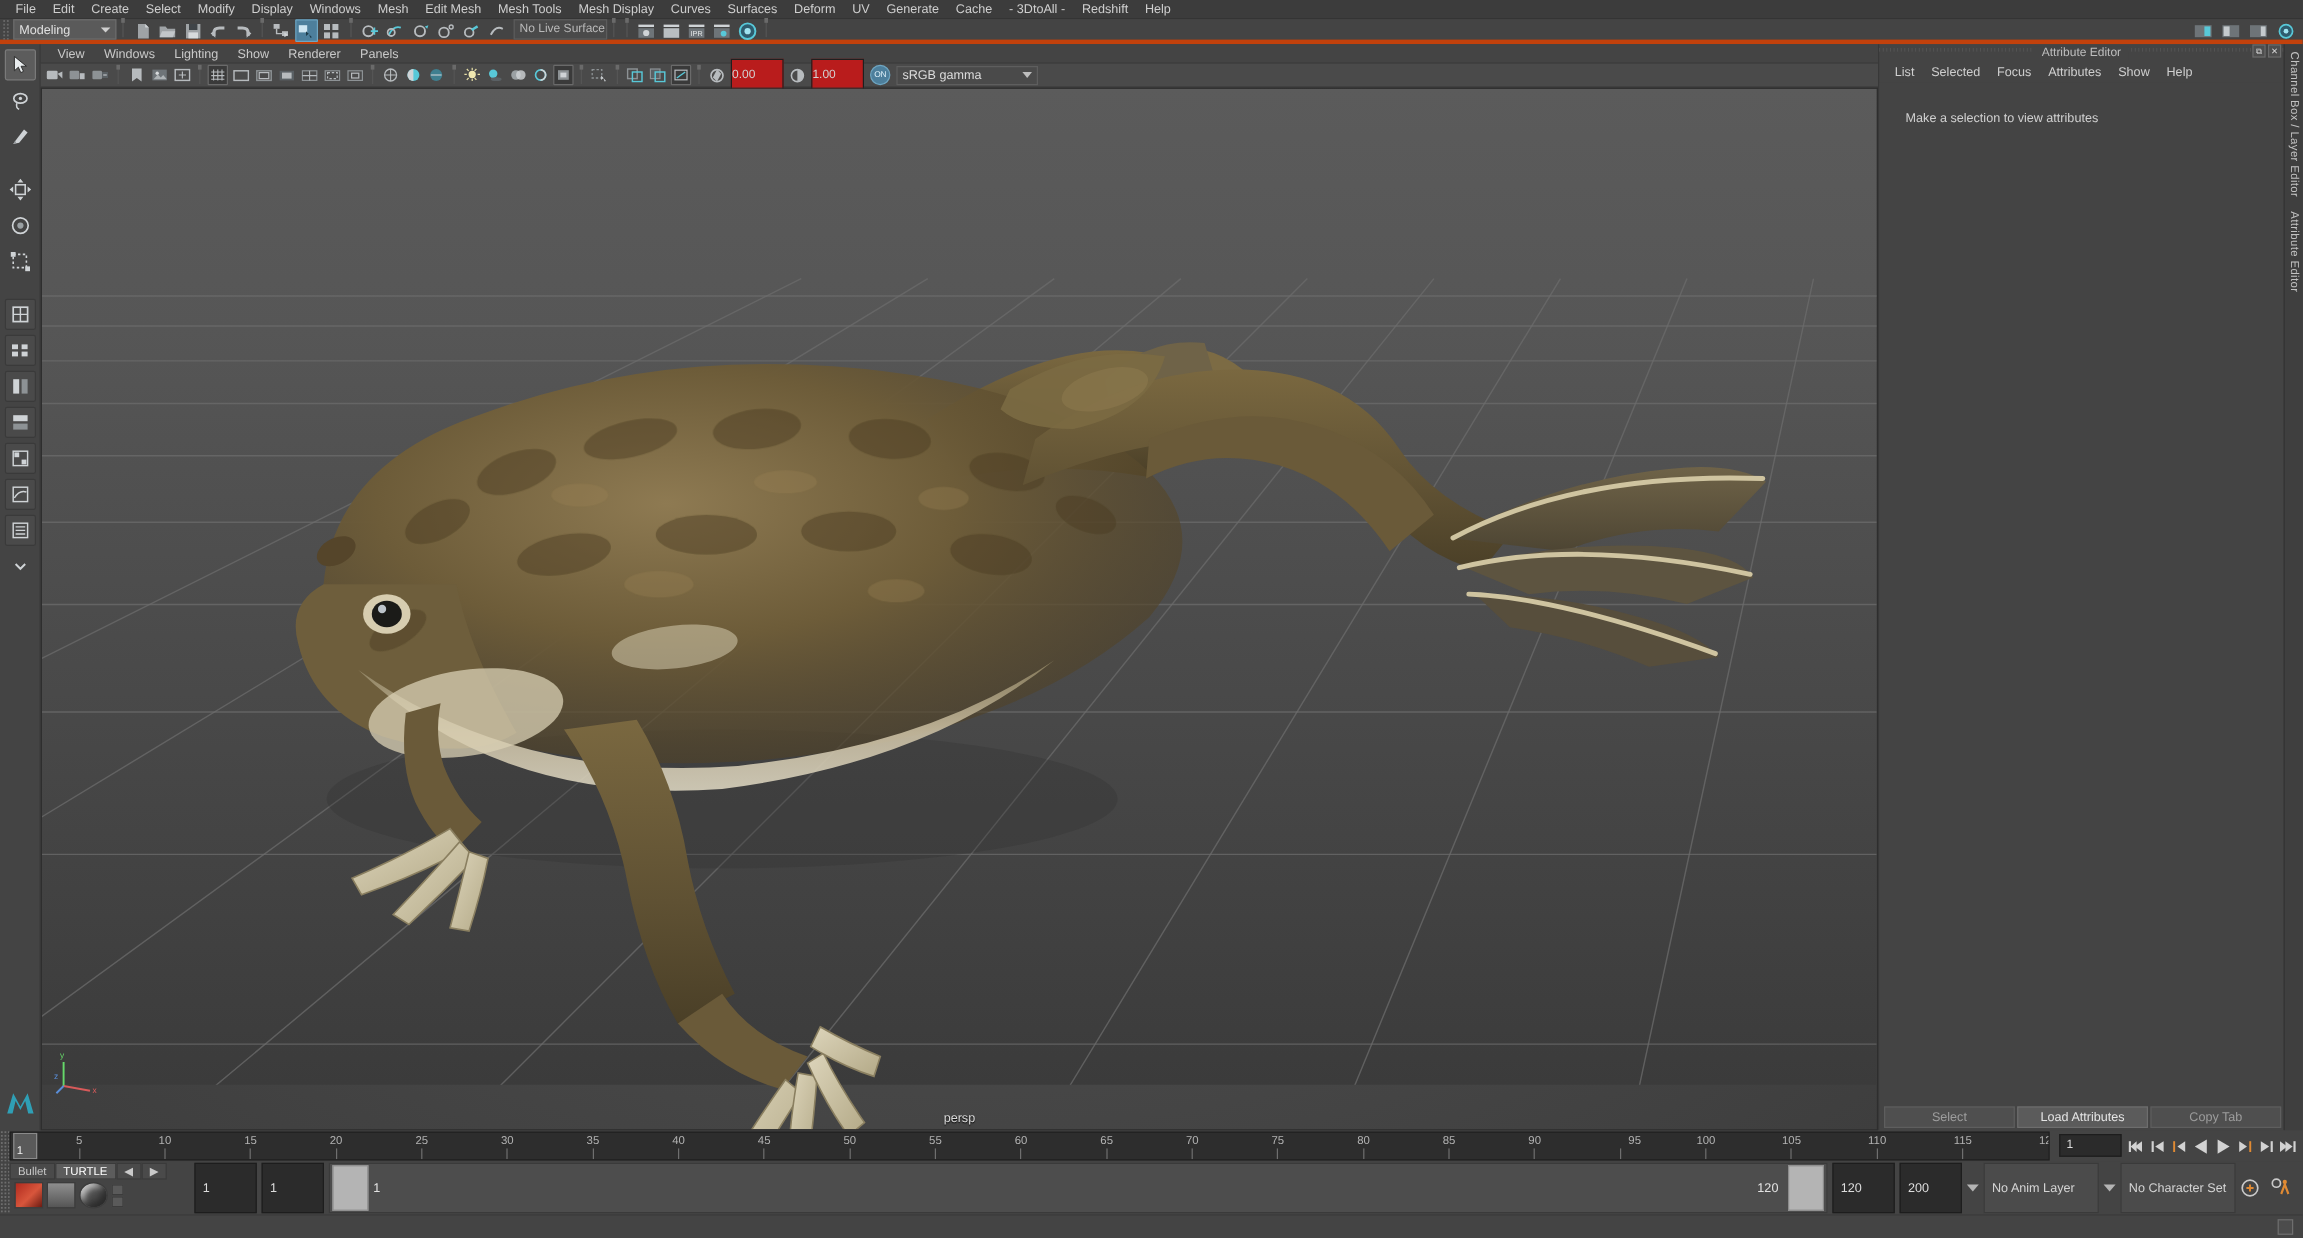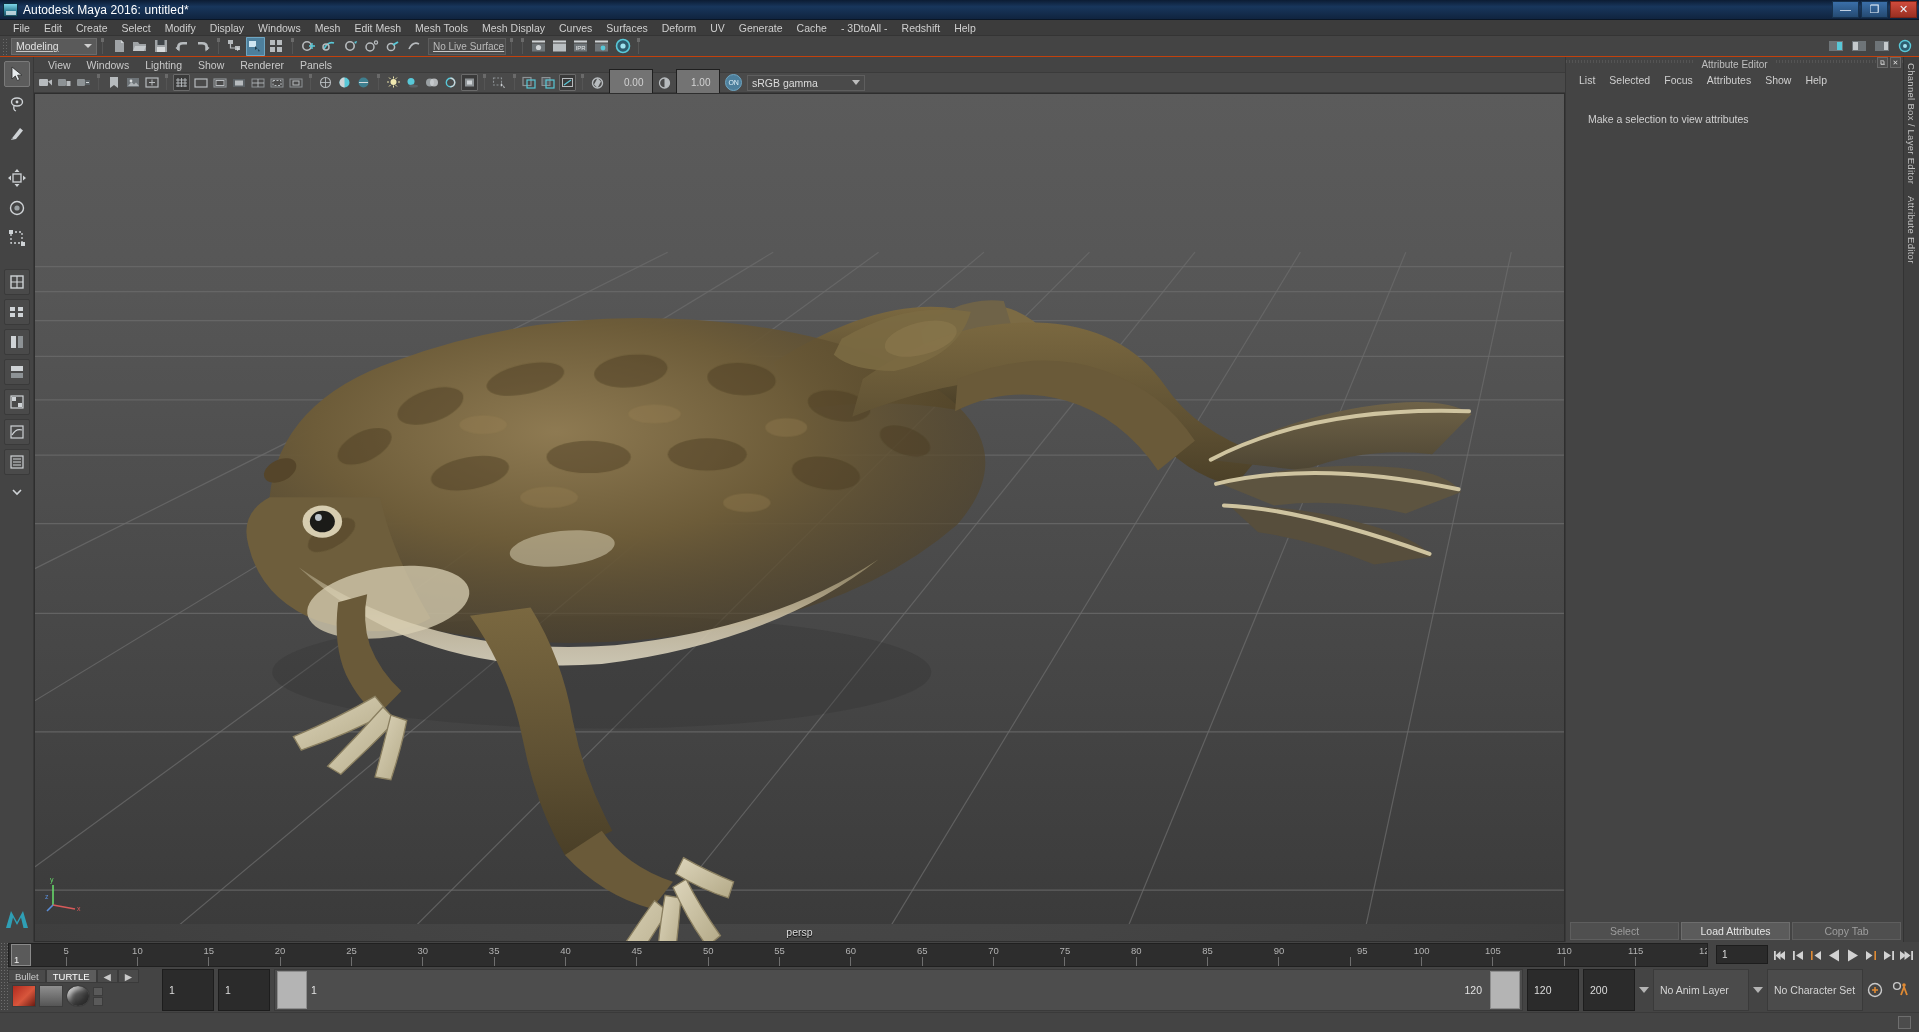--- a/index.html
+++ b/index.html
@@ -45,23 +45,22 @@
     border-bottom: 1px solid #343434;
   }
   .menubar .mi {
     font-size: 10.5px; color: #cfcfcf; padding: 0 7px; line-height: 16px;
     white-space: nowrap; cursor: default;
   }
 
   
   .statusline {
     height: 21px; flex: 0 0 21px; background: #444444;
-    display: flex; align-items: center; gap: 0px; padding-left: 2px;
-    border-bottom: 1px solid #c2410c;
-    text-decoration: underline;
+    display: flex; align-items: flex-start; gap: 0px; padding-left: 2px;
+    border-bottom: 4px solid #c2410c;
   }
   .gripper {
     width: 6px; height: 17px; margin-right: 3px;
     background-image: radial-gradient(#6e6e6e 38%, transparent 40%);
     background-size: 3px 3px; background-position: 0 0; opacity:.85;
   }
   .menu-select {
     width: 86px; height: 17px; background:#5a5a5a; border:1px solid #6b6b6b;
     display:flex; align-items:center; justify-content:space-between; padding:0 4px;
     font-size:10.5px; color:#e0e0e0;
@@ -108,22 +107,22 @@
     padding-left: 6px;
   }
   .panelmenu .pm { font-size:10.5px; color:#c9c9c9; padding:12px 8px; }
   .panelbar {
     height: 21px; flex:0 0 21px; background:#4a4a4a; display:flex; align-items:center;
     padding-left: 2px; border-top:1px solid #3b3b3b; border-bottom:1px solid #3b3b3b;
   }
   .pb { width:17px; height:17px; margin:0 1px; display:flex; align-items:center; justify-content:center; border-radius:1px;}
   .pb.boxed { border:1px solid #6a6a6a; background:#3a3a3a; }
   .numfield {
-    width:44px; height:27px; background:#737373; border:1px solid #1f1f1f;
-    font-size:10px; color:#d2d2d2; display:flex; align-items:center; padding-left:14px; margin:0 2px;
+    width:44px; height:27px; background:#b91c1c; border:1px solid #1f1f1f;
+    font-size:10px; color:#d2d2d2; display:flex; align-items:center; padding-left:0; margin:0 2px;
   }
   .toggle-on {
     width:17px; height:17px; border-radius:50%; background:#4d7f9c; color:#dff1fa;
     font-size:7px; display:flex; align-items:center; justify-content:center;
     border:1px solid #6fa6c2; margin:0 3px; letter-spacing:-.2px;
   }
   .gamma-select {
     width:118px; height:16px; background:#4a4a4a; border:1px solid #5e5e5e;
     display:flex; align-items:center; justify-content:space-between;
     padding:0 4px; font-size:10.5px; color:#dcdcdc; margin-left:2px;
@@ -227,29 +226,20 @@
   .cmd-input { width:395px; height:19px; background:#2b2b2b; border:1px solid #1d1d1d; }
   .cmd-output { flex:1 1 auto; height:19px; background:#2b2b2b; border:1px solid #1d1d1d; margin-right:26px;}
   .helpline { height:20px; flex:0 0 20px; background:#444; border-top:1px solid #3a3a3a; position:relative;}
   .help-icon { position:absolute; right:8px; top:3px; width:13px; height:13px; border:1px solid #6e6e6e; background:#4c4c4c;}
 </style>
 </head>
 <body>
 
 <div class="app">
 
-  <div class="titlebar">
-    <div class="title-logo"></div>
-    <div class="title-text">Autodesk Maya 2016: untitled*</div>
-    <div class="win-buttons">
-      <div class="win-btn">—</div>
-      <div class="win-btn">❐</div>
-      <div class="win-btn close">✕</div>
-    </div>
-  </div>
 
   <div class="menubar" id="menubar">
       <div class="mi">File</div>
       <div class="mi">Edit</div>
       <div class="mi">Create</div>
       <div class="mi">Select</div>
       <div class="mi">Modify</div>
       <div class="mi">Display</div>
       <div class="mi">Windows</div>
       <div class="mi">Mesh</div>

